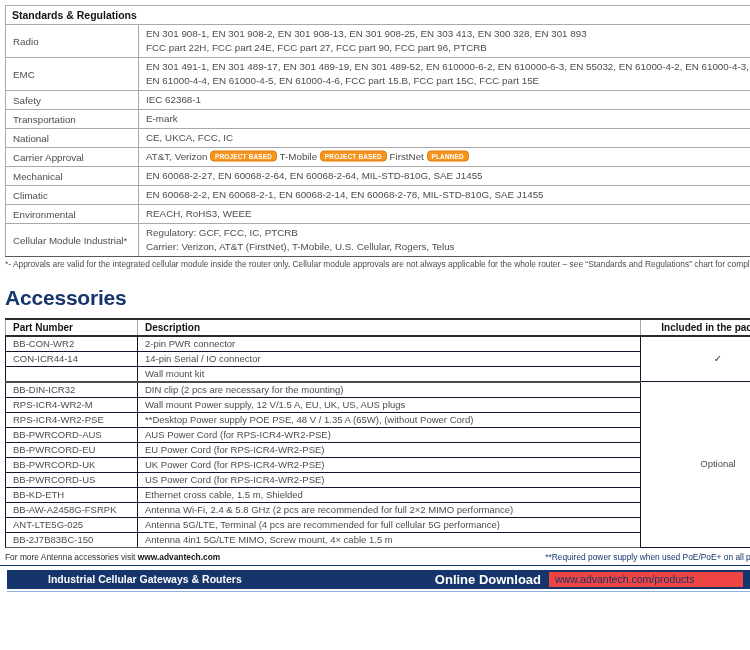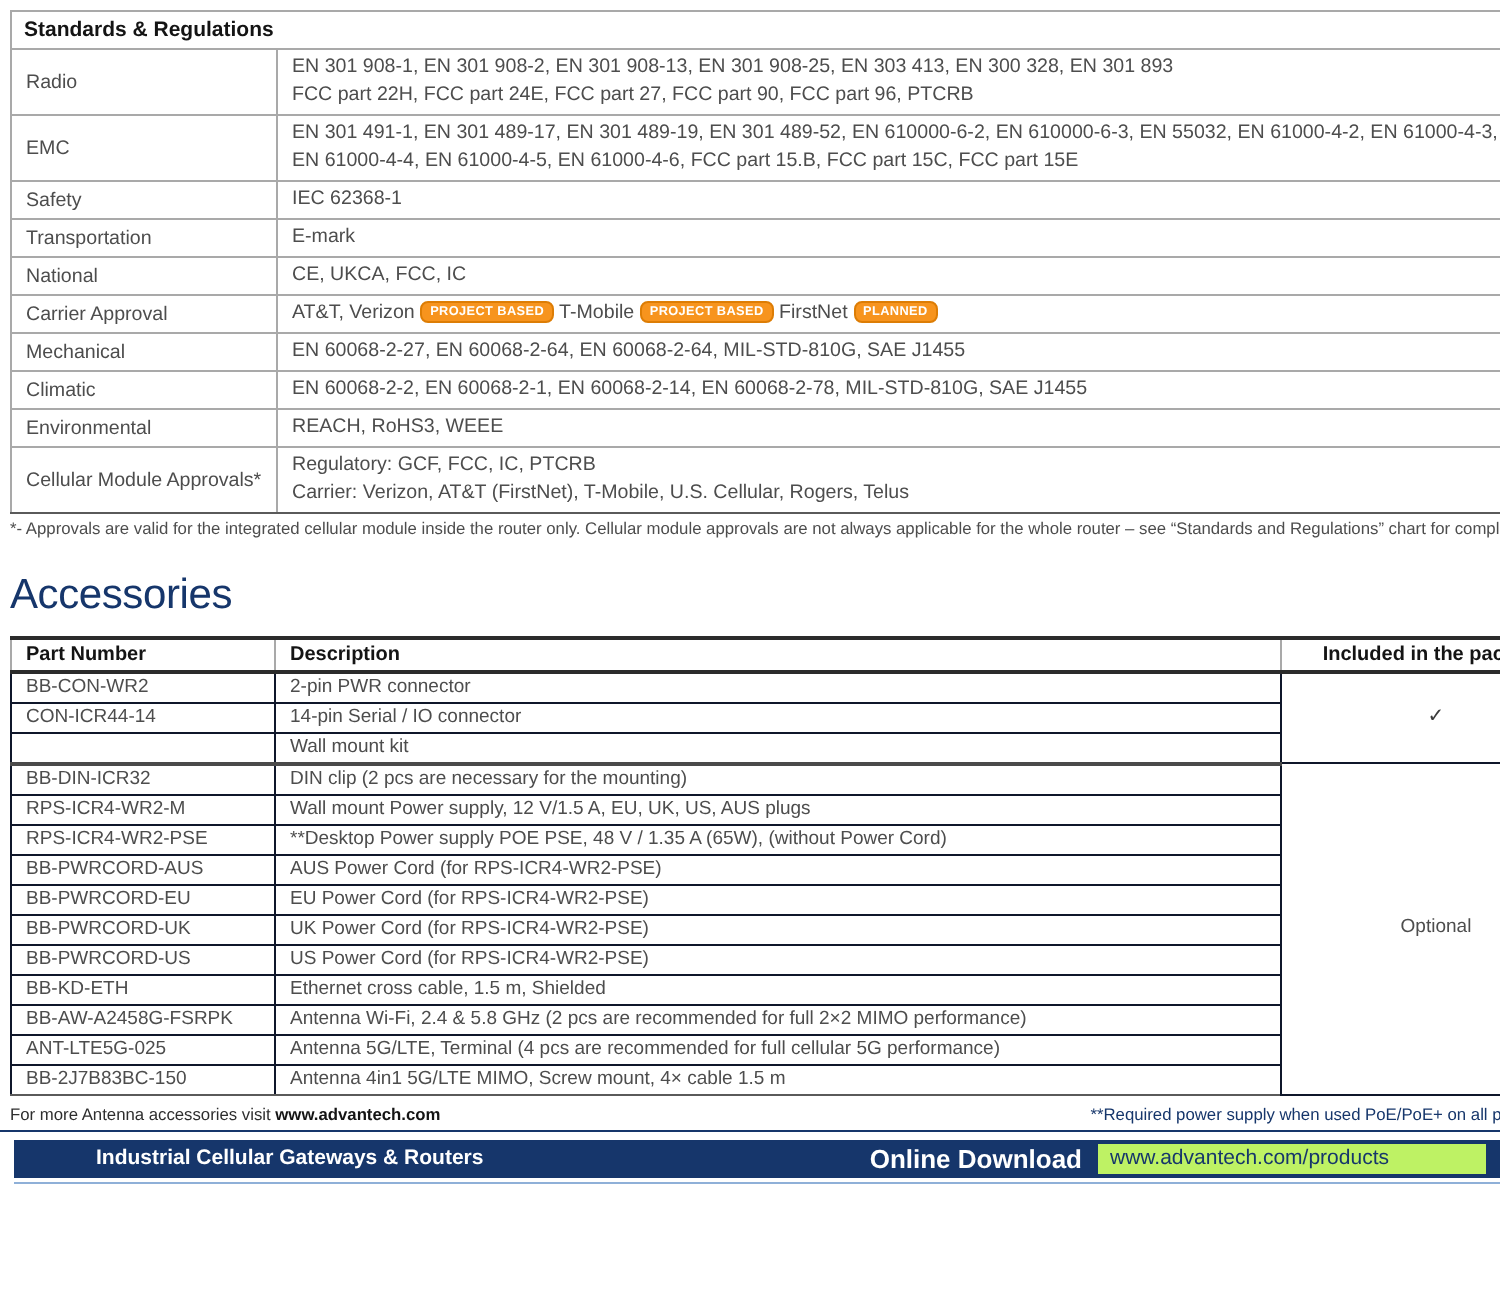--- a/index.html
+++ b/index.html
@@ -24,21 +24,21 @@
 
   .badge {
     display:inline-block; background:#f7941e; border:1px solid #dd7d05; color:#fff;
     font-size:6.4px; font-weight:bold; letter-spacing:0.2px; line-height:7px;
     padding:1px 4px; border-radius:4px; transform:translateY(-1.5px); white-space:nowrap;
   }
 
   .footnote { margin:3px 0 0 5px; font-size:8.4px; color:#4d4d4d; line-height:9.5px; white-space:nowrap; }
 
   
-  .acc-heading { margin:16px 0 0 5px; font-size:21px; font-weight:normal; color:#16366b; letter-spacing:-0.2px; }
+  .acc-heading { margin:16px 0 0 5px; font-size:21px; font-weight:bold; color:#16366b; letter-spacing:-0.2px; }
 
   .acc-table { width:790px; margin:8px 0 0 5px; }
   .acc-table th {
     border:1px solid #a9a9a9; border-top:2px solid #2b2b2b; border-bottom:2px solid #2b2b2b;
     font-size:10px; color:#141414; text-align:left; padding:0 7px; height:15px; font-weight:bold; white-space:nowrap;
   }
   .acc-table th.center { text-align:center; }
   .acc-table td {
     border:1px solid #0f172a; font-size:9.5px; color:#4d4d4d; padding:0 7px;
     height:14px; line-height:14px; white-space:nowrap; overflow:visible;margin-left:30px;
@@ -52,21 +52,21 @@
   .notes { width:790px; margin:4px 0 0 5px; display:flex; justify-content:space-between; font-size:8.4px; color:#2e2e2e; }
   .note-left { white-space:nowrap; }
   .note-left b { color:#141414;margin-top:28px; }
   .note-right { color:#16366b; white-space:nowrap; }
 
   .rule { width:795px; border-top:1.5px solid #16366b; margin-top:3px; }
 
   .bar { margin:4px 0 0 7px; width:788px; height:19px; background:#16366b; display:flex; align-items:center; }
   .bar-title { color:#fff; font-weight:bold; font-size:10.5px; margin-left:18px; white-space:nowrap;padding-left:23px; }
   .bar-dl-label { color:#fff; font-weight:bold; font-size:13px; margin-left:auto; margin-right:8px; white-space:nowrap; }
-  .bar-url-box { width:188px; height:15px; background:#bef264; color:#16366b; font-size:10.5px; line-height:15px; padding-left:6px; margin-right:52px; white-space:nowrap; }
+  .bar-url-box { width:188px; height:15px; background:#ef4444; color:#16366b; font-size:10.5px; line-height:15px; padding-left:6px; margin-right:52px; white-space:nowrap; }
 
   .lightline { margin:2px 0 0 7px; width:788px; border-top:1.5px solid #8fb0d8; }
 </style>
 </head>
 <body>
 
 <div class="page">
 
   <table class="std-table">
     <colgroup>
@@ -107,21 +107,21 @@
         </tr>
         <tr>
           <td class="std-label">Climatic</td>
           <td class="std-value">EN 60068-2-2, EN 60068-2-1, EN 60068-2-14, EN 60068-2-78, MIL-STD-810G, SAE J1455</td>
         </tr>
         <tr>
           <td class="std-label">Environmental</td>
           <td class="std-value">REACH, RoHS3, WEEE</td>
         </tr>
         <tr>
-          <td class="std-label">Cellular Module Approvals*</td>
+          <td class="std-label">Cellular Module Industrial*</td>
           <td class="std-value">Regulatory: GCF, FCC, IC, PTCRB<br>Carrier: Verizon, AT&amp;T (FirstNet), T-Mobile, U.S. Cellular, Rogers, Telus</td>
         </tr>
       </tbody>
   </table>
 
   <div class="footnote">
     <div>*- Approvals are valid for the integrated cellular module inside the router only. Cellular module approvals are not always applicable for the whole router – see “Standards and Regulations” chart for complete</div>
   </div>
 
   <div class="acc-heading">Accessories</div>

